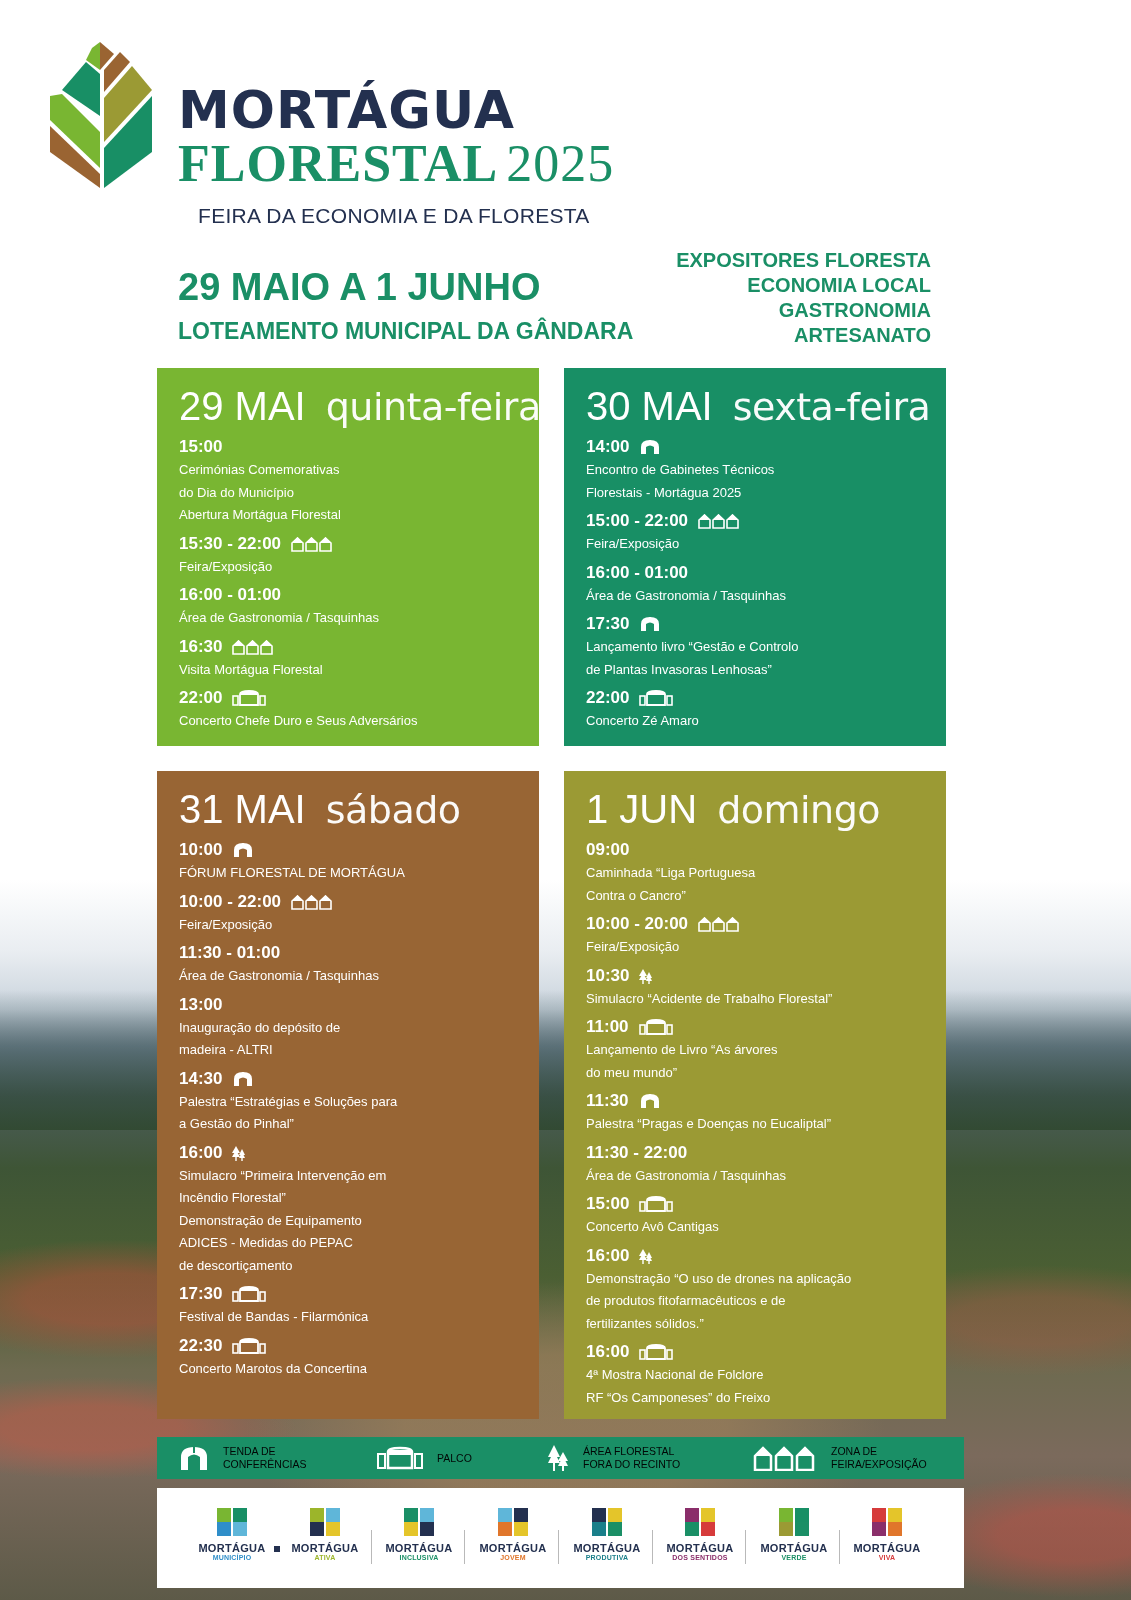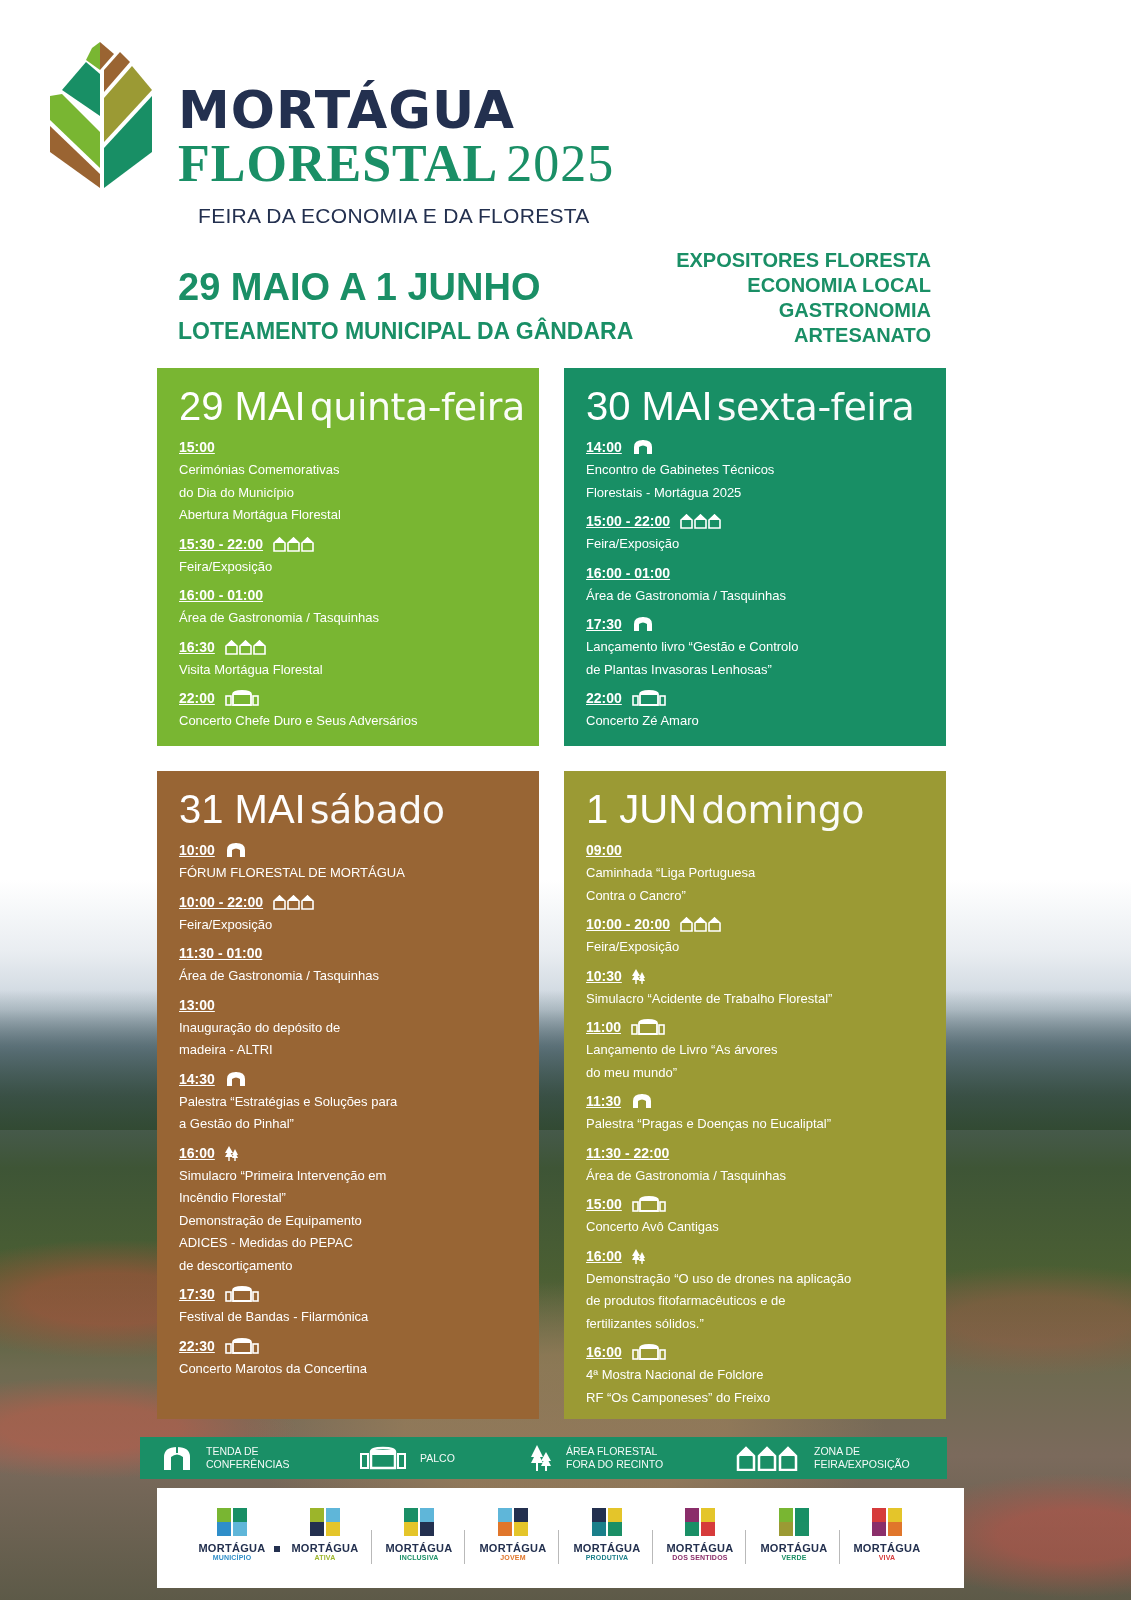--- a/index.html
+++ b/index.html
@@ -67,32 +67,32 @@
     .panel {
       position: absolute; width: 382px; color: #ffffff; padding: 14px 0 0 22px;
     }
     .panel.p1 { left: 157px; top: 368px; height: 378px; background: #79b632; }
     .panel.p2 { left: 564px; top: 368px; height: 378px; background: #188f65; }
     .panel.p3 { left: 157px; top: 771px; height: 648px; background: #986534; }
     .panel.p4 { left: 564px; top: 771px; height: 648px; background: #9b9a34; }
 
     .day-title { font-size: 40px; line-height: 48px; white-space: nowrap; margin-bottom: 4px; }
     .day-num { font-weight: normal; margin-top: 20px; }
-    .day-name { font-weight: normal; font-family: "DejaVu Sans", sans-serif; font-size: 38px; opacity: 0.97; margin-left: 4px; letter-spacing: -0.5px; }
+    .day-name { font-weight: normal; font-family: "DejaVu Sans", sans-serif; font-size: 38px; opacity: 0.97; margin-left: 20px; letter-spacing: -0.5px; }
 
     .event { margin-bottom: 5px; }
-    .ev-time { font-size: 14px; font-weight: bold; line-height: 24px; display: flex; align-items: center; gap: 10px; text-decoration: underline; }
+    .ev-time { font-size: 17px; font-weight: bold; line-height: 24px; display: flex; align-items: center; gap: 10px; }
     .ev-line { font-size: 13px; line-height: 22.5px; white-space: nowrap; }
 
     .icon svg { display: block; }
 
     
     .legend {
-      position: absolute; left: 140px; top: 1437px; width: 807px; height: 42px;
-      background: #1a8f66; color: #ffffff; display: flex; align-items: center;
+      position: absolute; left: 157px; top: 1437px; width: 807px; height: 42px;
+      background: #1a8f66; color: #000000; display: flex; align-items: center;
     }
     .legend-item { display: flex; align-items: center; position: absolute; top: 0; height: 42px; }
     .legend-label { font-size: 10.5px; line-height: 13px; margin-left: 14px; text-transform: uppercase; opacity: 0.95; }
 
     
     .footer {
       position: absolute; left: 157px; top: 1488px; width: 807px; height: 100px;
       background: #ffffff;
     }
     .brand { position: absolute; top: 16px; width: 80px; text-align: center; }

